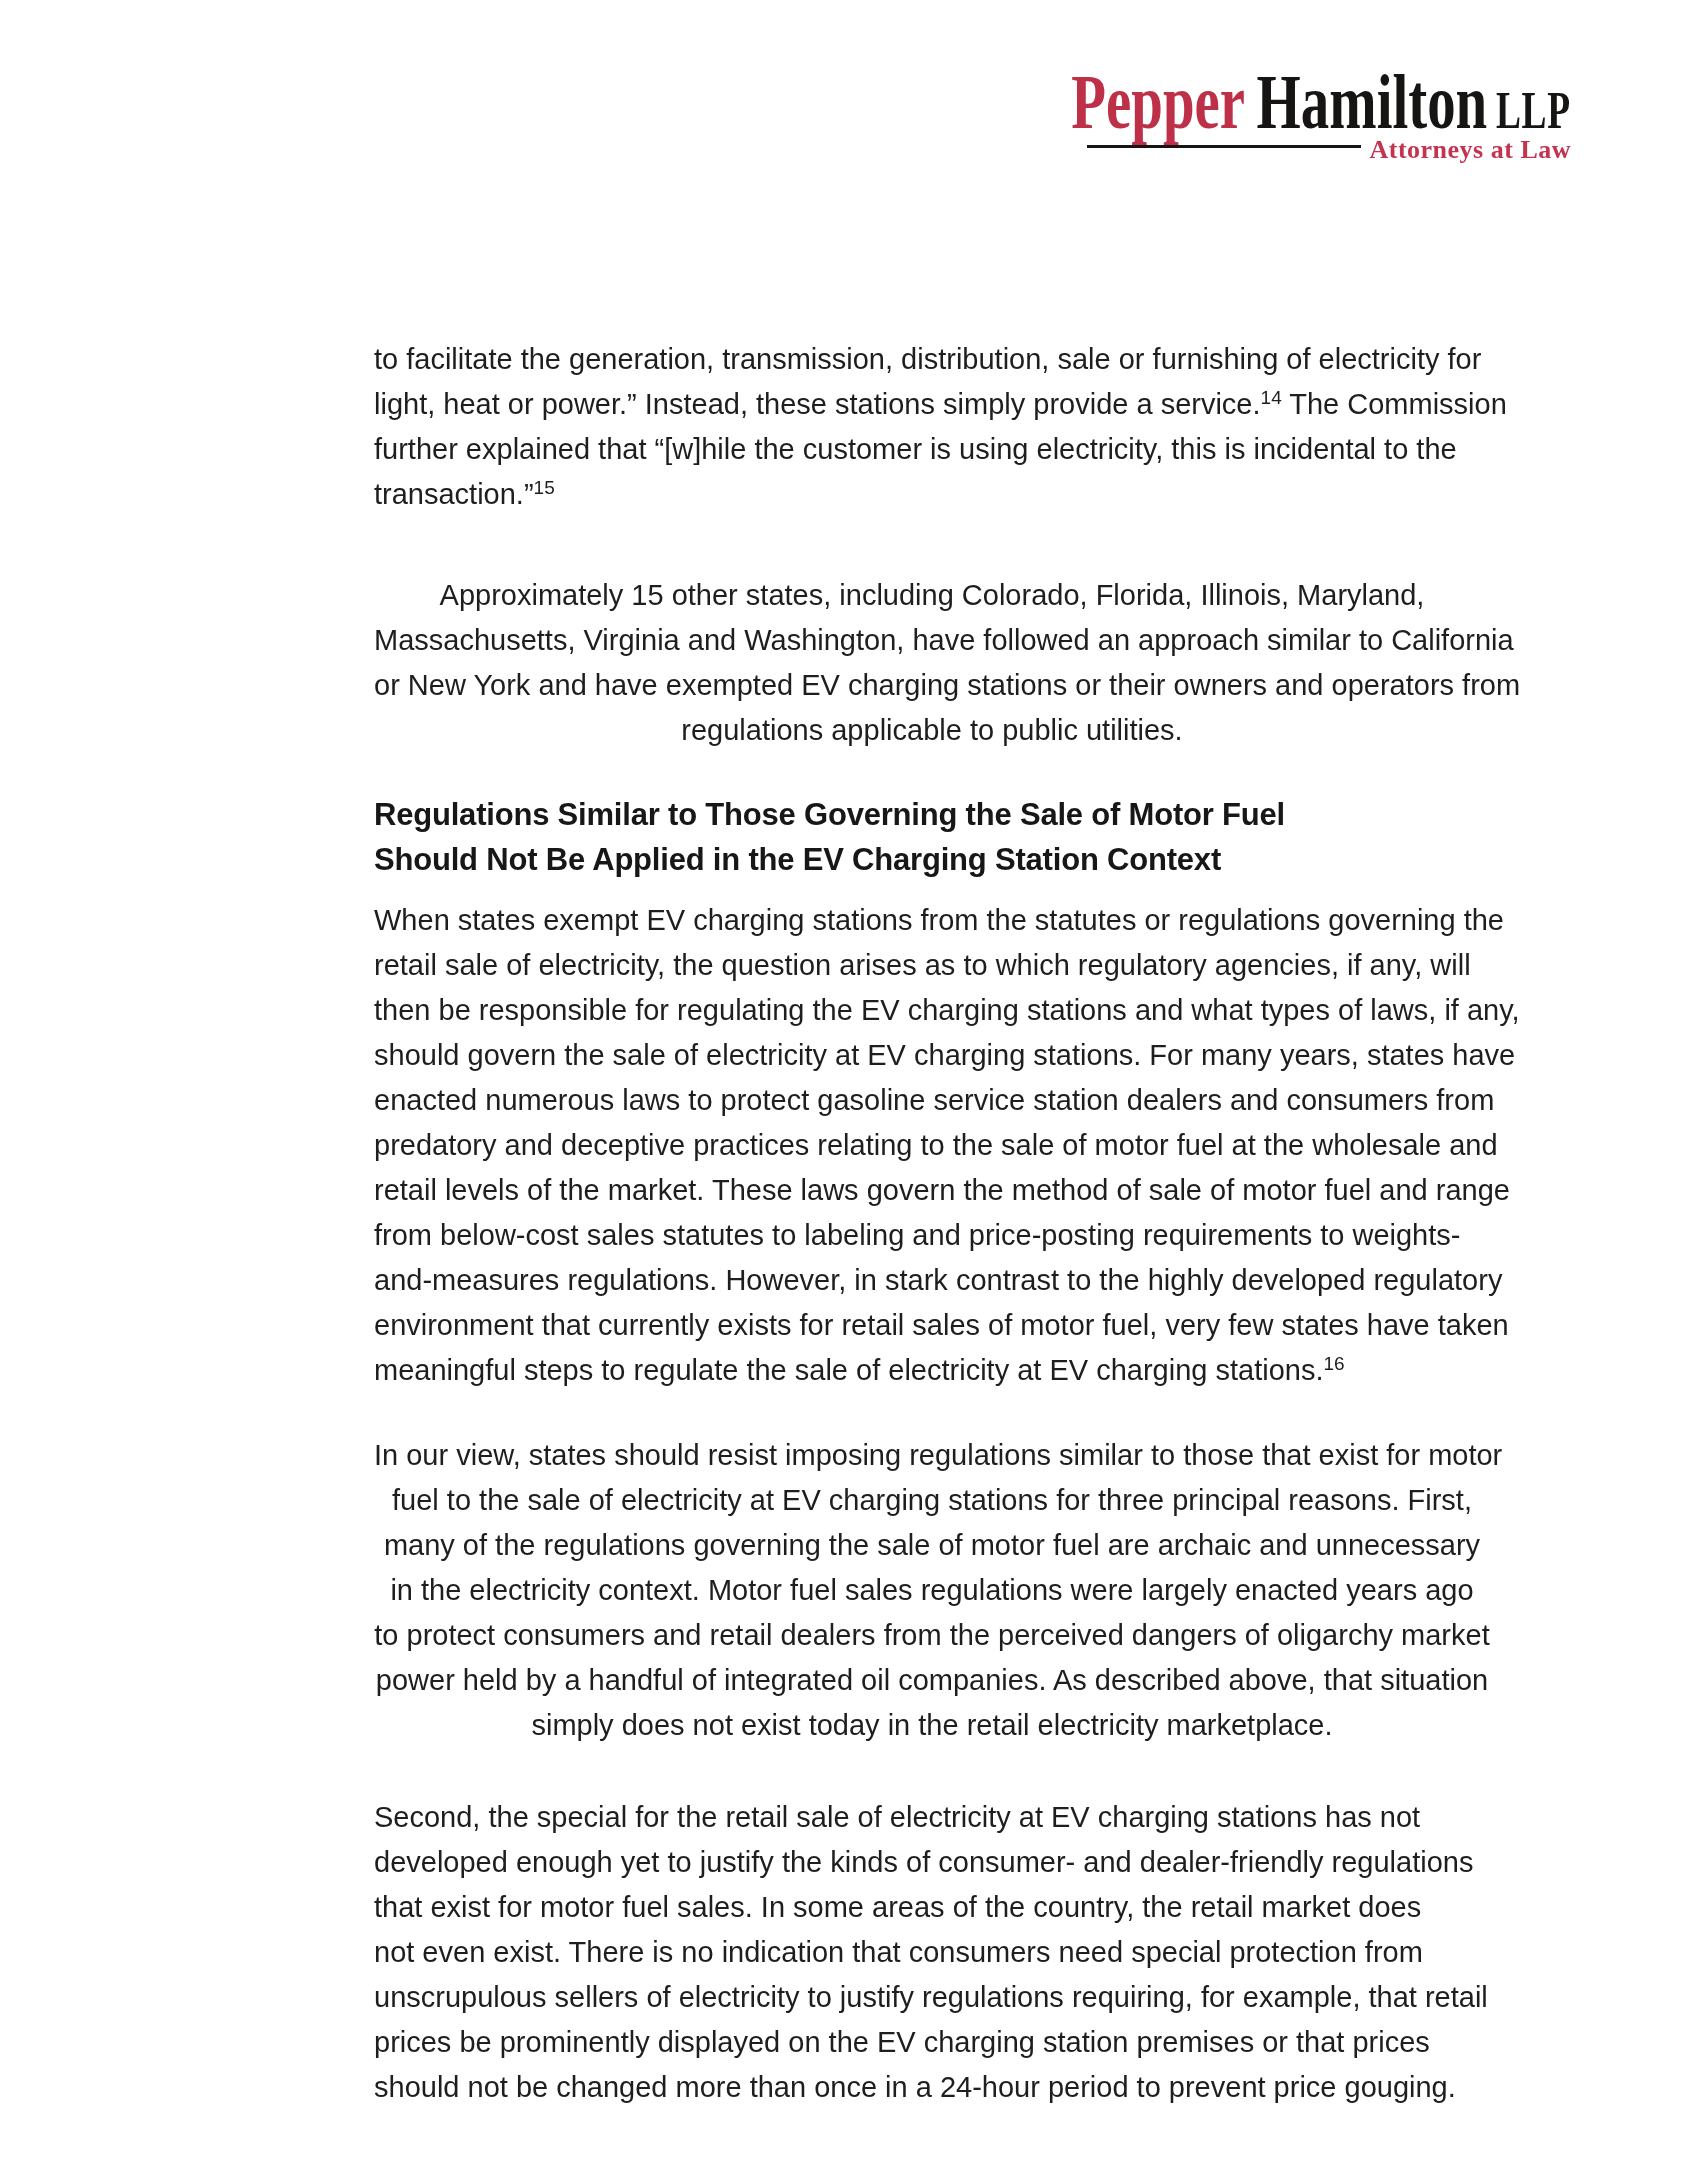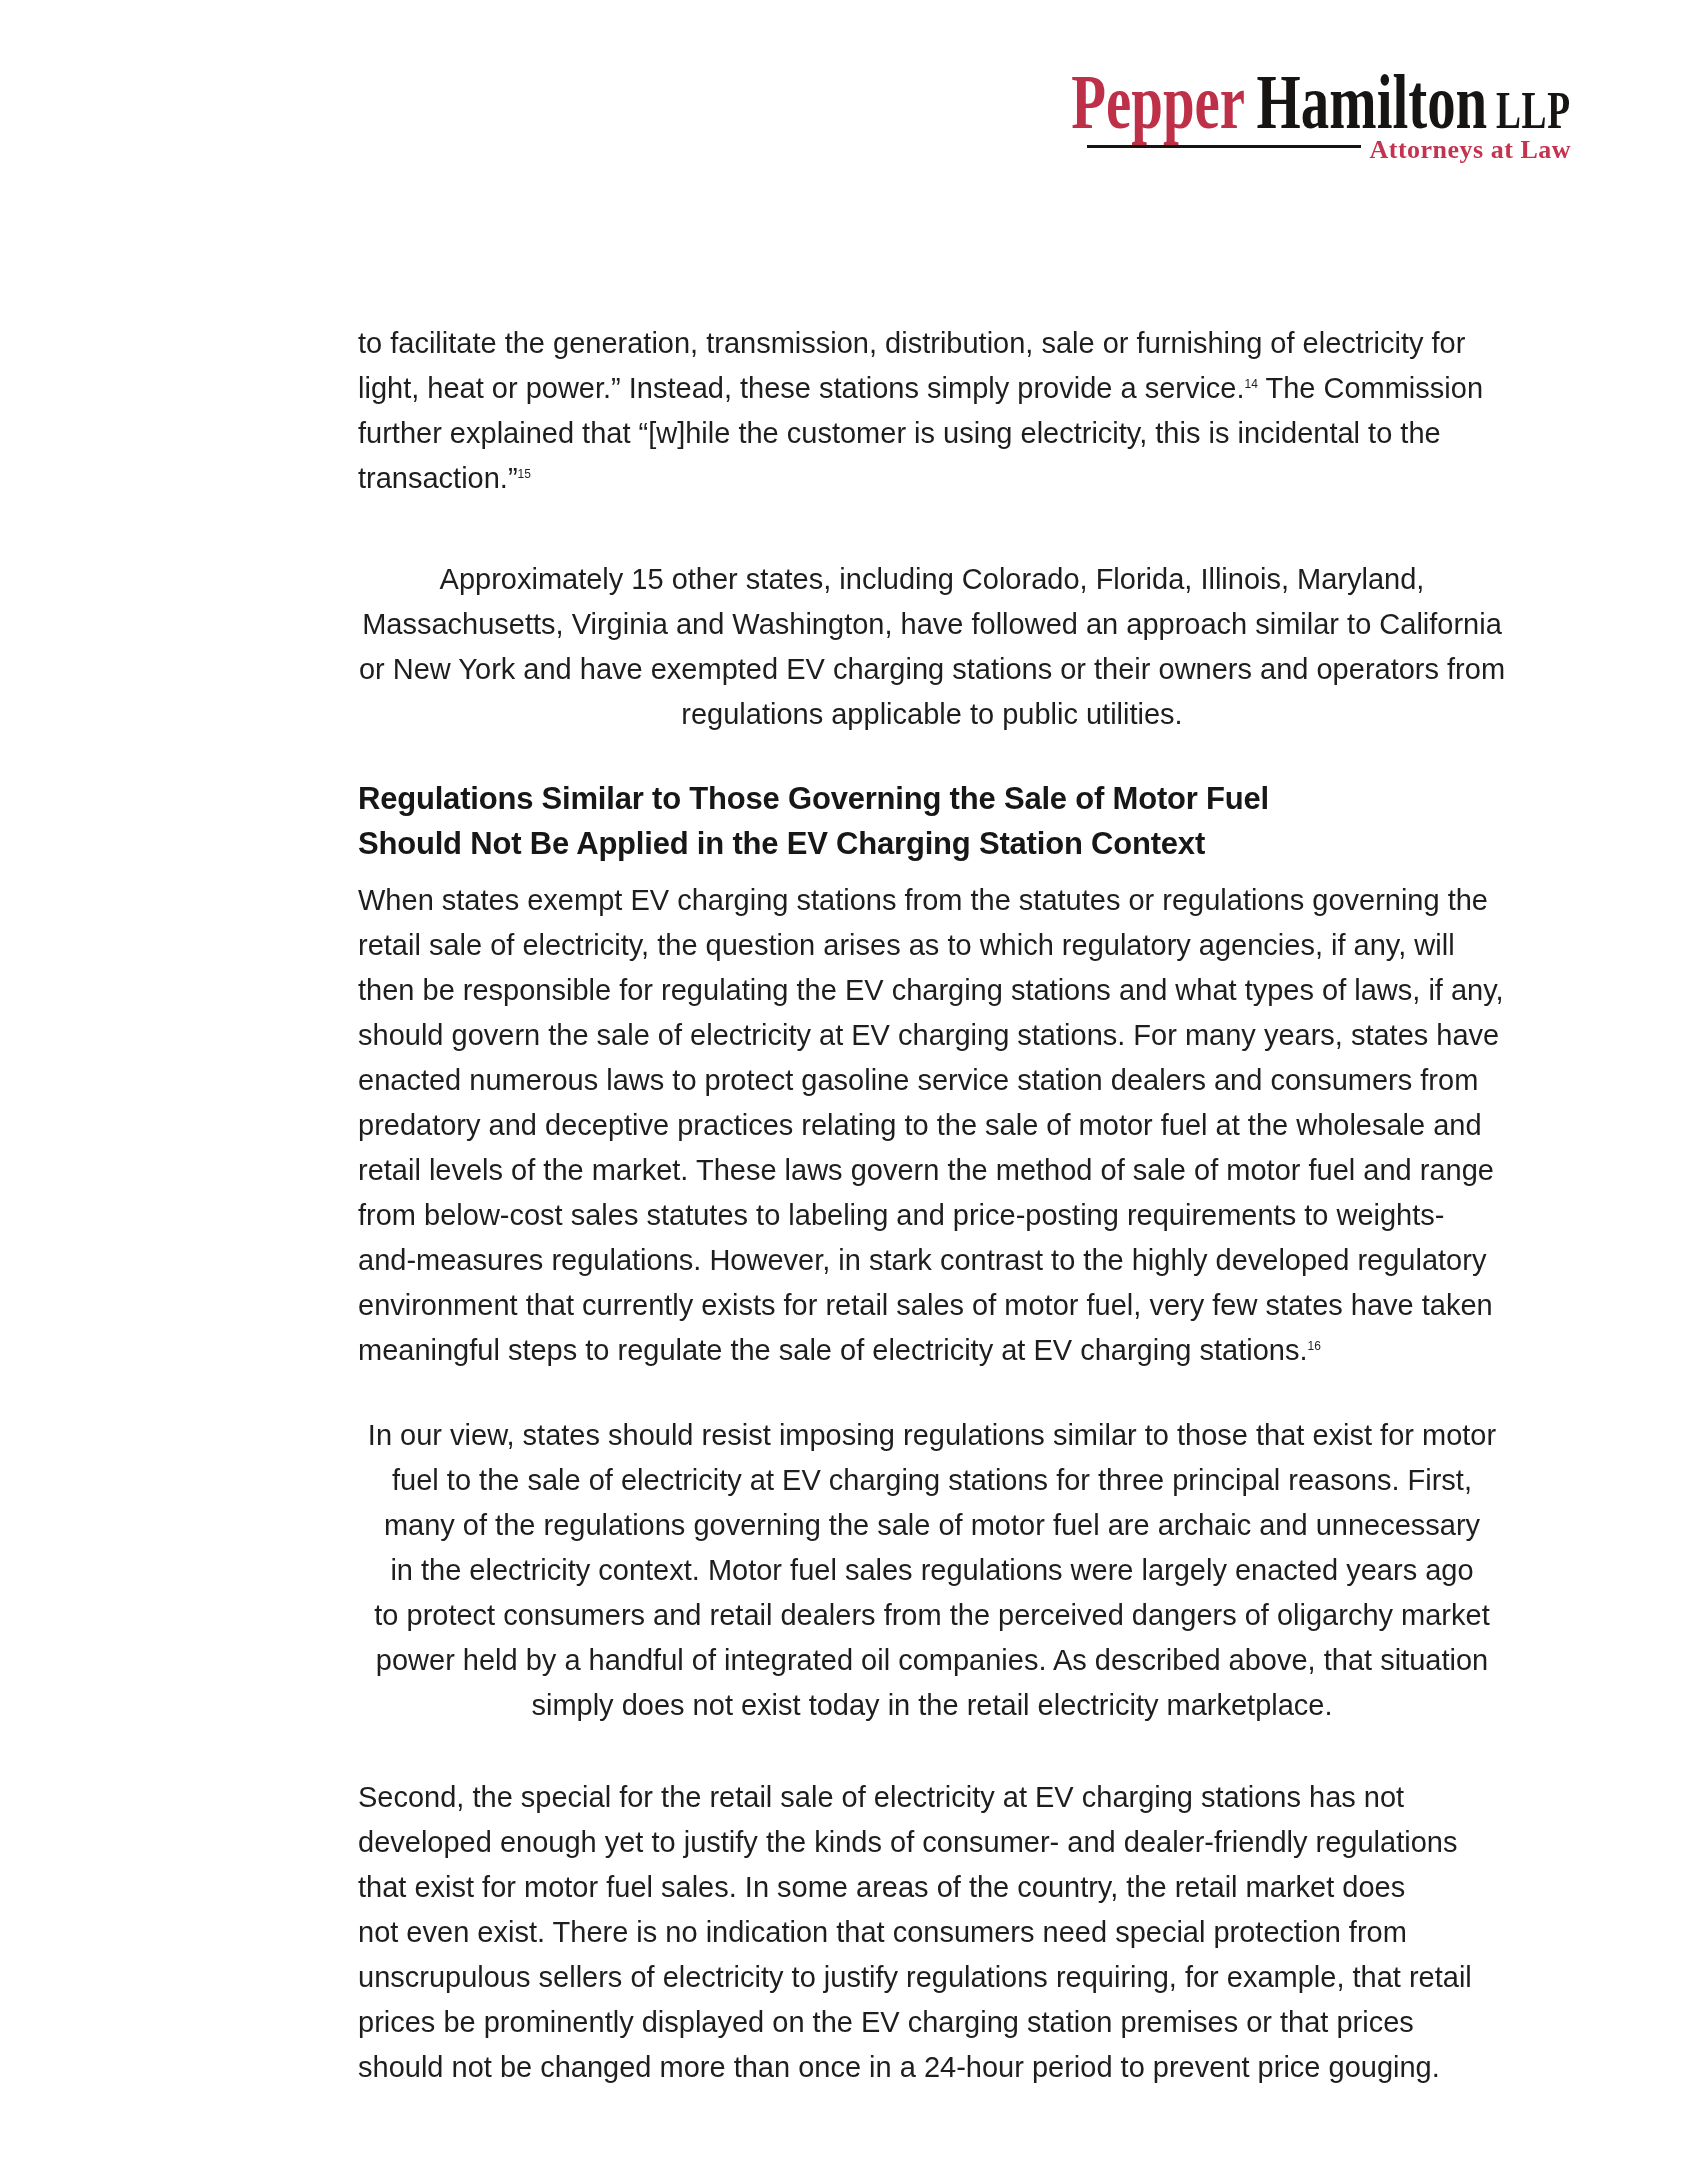--- a/index.html
+++ b/index.html
@@ -68,36 +68,36 @@
   }
 
   
   .content {
     position: absolute;
     left: 358px;
     top: 321px;
     width: 1148px;
     color: #1e1e1e;
   }
-  .para, .heading { margin: 0; }
+  .para, .heading { margin: 16px; }
   .para {
     font-size: 29px;
     line-height: 45px;
     font-weight: normal;
   }
   .heading {
     font-size: 31px;
     line-height: 45px;
     font-weight: bold;
     color: #171717;
     letter-spacing: -0.2px;
   }
   .line { white-space: nowrap; }
   sup.fn {
-    font-size: 12px;
+    font-size: 19px;
     line-height: 0;
     vertical-align: 10px;
     letter-spacing: 0;
   }
   .mb-57 { margin-bottom: 56px; }
   .mb-39 { margin-bottom: 39px; text-align: center; }
   .mb-12 { margin-bottom: 12px; }
   .mb-40 { margin-bottom: 40px; }
   .mb-47 { margin-bottom: 47px; text-align: center; }
 </style>

